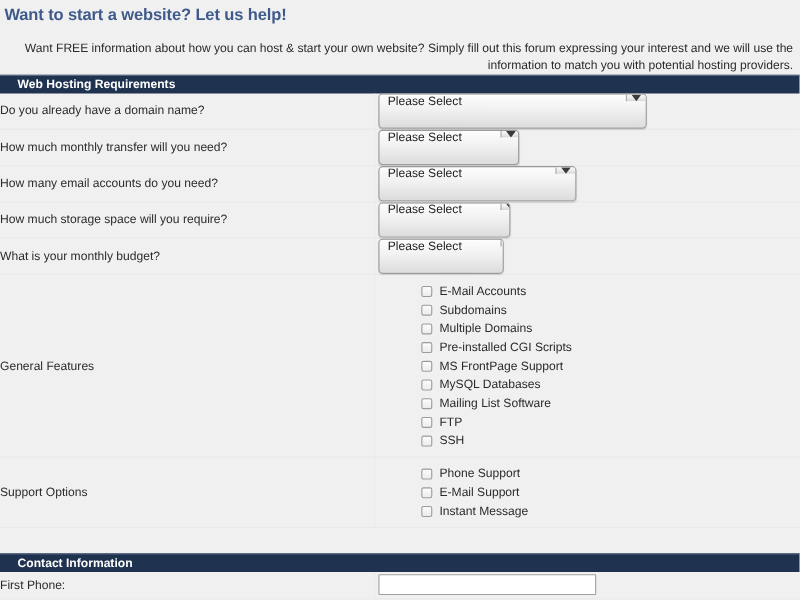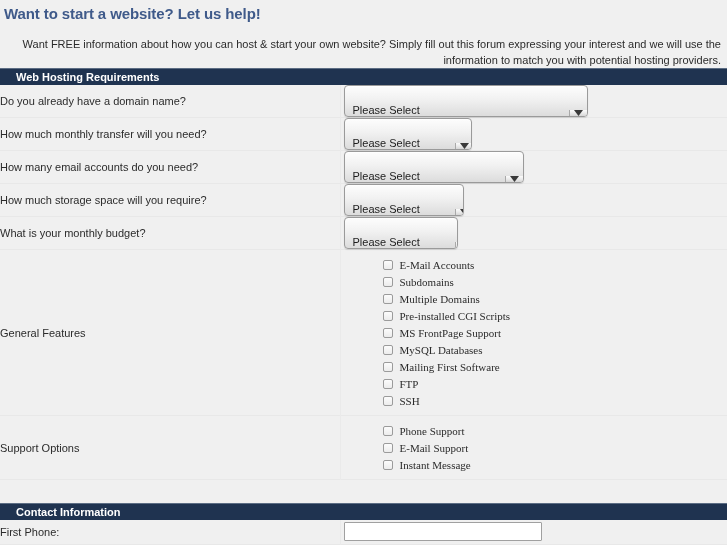--- a/index.html
+++ b/index.html
@@ -73,21 +73,21 @@
   .cell-field {
     padding-left: 0;
   }
   .row-select {
     height: 29px;
   }
 
   
   .select {
     display: inline-flex;
-    align-items: flex-end;
+    align-items: flex-start;
     height: 32px;
     border: 1px solid #9a9a9a;
     border-radius: 4px;
     background: linear-gradient(to bottom, #fdfdfd 0%, #f1f1f1 45%, #dcdcdc 100%);
     box-shadow: 0 1px 0 rgba(255,255,255,0.7) inset, 0 1px 1px rgba(0,0,0,0.12);
     box-sizing: border-box;
     overflow: hidden;
     cursor: default;
     margin-left: 3px;
     gap: 29px;
@@ -115,21 +115,20 @@
   
   .w-244 { width: 244px; }
   .w-128 { width: 128px; }
   .w-120 { width: 120px; }
   .w-180 { width: 180px; }
   .w-114 { width: 114px; }
 
   
   .checkbox-list {
     padding: 6px 0 6px 0;
-    font-family: Liberation Serif, serif;
   }
   .checkbox-row {
     display: flex;
     align-items: center;
     height: 17px;
     padding-left: 42px;
   }
   .cb {
     width: 10px;
     height: 10px;
@@ -267,21 +266,21 @@
           <div class="checkbox-row">
             <span class="cb"></span>
             <span class="cb-label">MS FrontPage Support</span>
           </div>
           <div class="checkbox-row">
             <span class="cb"></span>
             <span class="cb-label">MySQL Databases</span>
           </div>
           <div class="checkbox-row">
             <span class="cb"></span>
-            <span class="cb-label">Mailing First Software</span>
+            <span class="cb-label">Mailing List Software</span>
           </div>
           <div class="checkbox-row">
             <span class="cb"></span>
             <span class="cb-label">FTP</span>
           </div>
           <div class="checkbox-row">
             <span class="cb"></span>
             <span class="cb-label">SSH</span>
           </div>
         </div>

